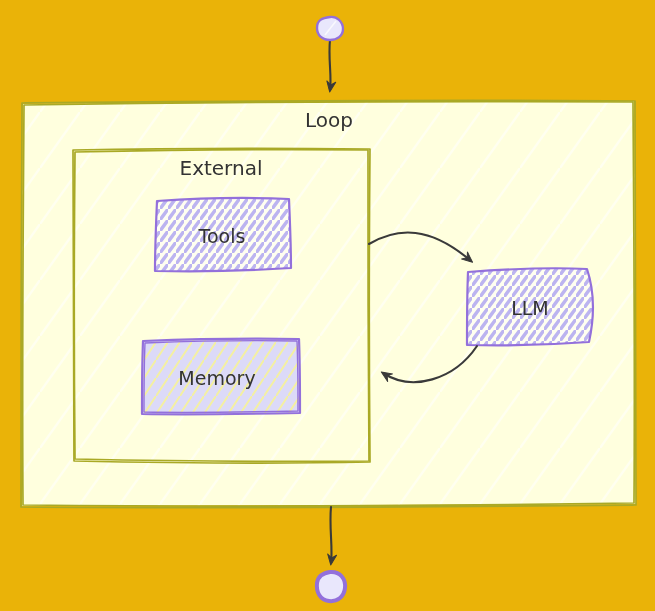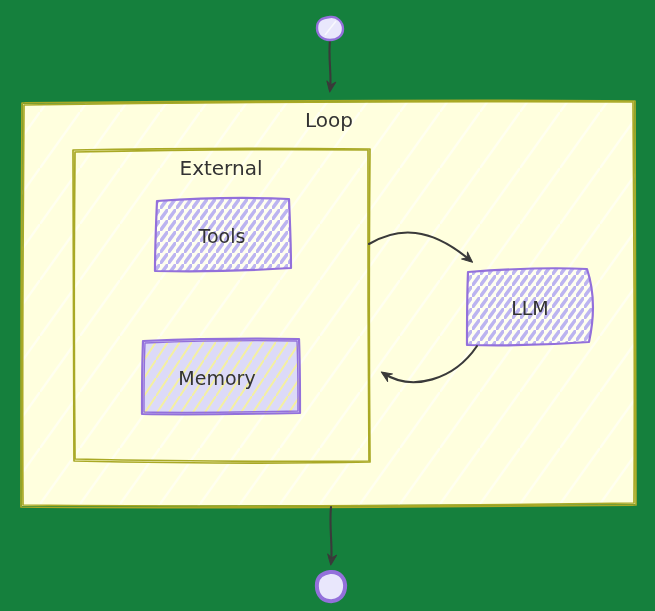--- a/index.html
+++ b/index.html
@@ -1,19 +1,19 @@
 <!DOCTYPE html>
 <html style="--loop-fill: #ffffde; --loop-border: #a9a926; --purple-border: #9370db; --node-fill: #e9e7fc; --memory-fill: #dcdaf8; --hachure-purple: #bcb4f0; --memory-hatch-yellow: #f4f0a0; --hatch-white: rgba(255,255,255,0.55); --edge-color: #3a3a3a; --text-color: #333333;"><head>
 <meta charset="utf-8">
 <style>
   html, body { margin: 0; padding: 0; background: #ffffff; }
   .diagram-canvas {
     width: 655px; height: 611px; position: relative;
     font-family: "DejaVu Sans", sans-serif;
-    background: #15803d;
+    background: #eab308;
   }
   svg { display: block; }
   text {
     fill: var(--text-color, #333333);
     font-family: "DejaVu Sans", sans-serif;
   }
   .subgraph-label { font-size: 20px; }
   .node-label { font-size: 19px; }
   .loop-fill { fill: var(--loop-fill, #ffffde); stroke: none; }
   .hatch-overlay { fill: url(#whiteHatch); stroke: none; }

